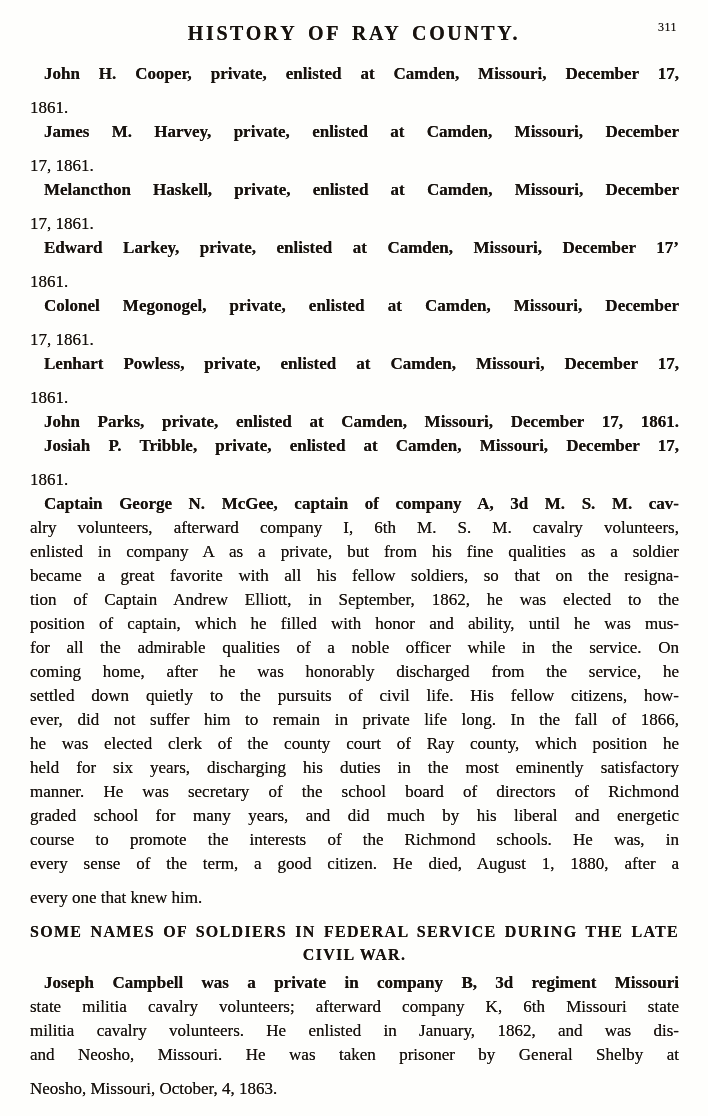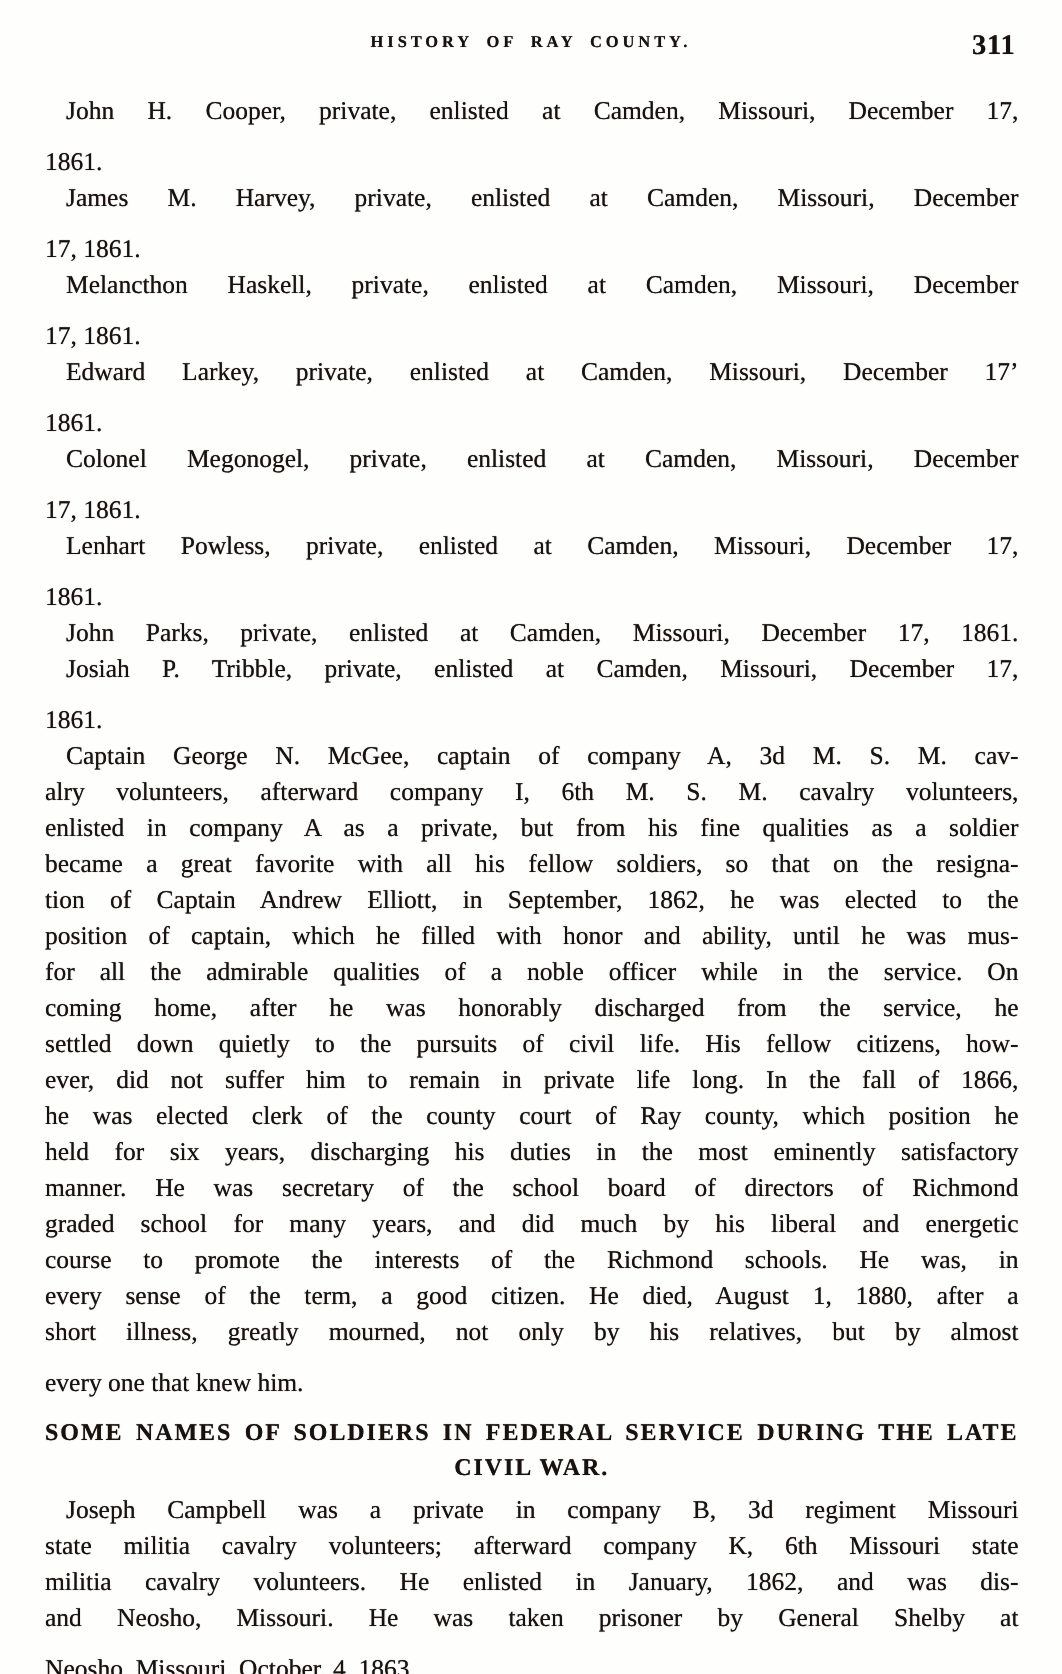--- a/index.html
+++ b/index.html
@@ -20,47 +20,47 @@
   }
   
   .running-header {
     position: relative;
     padding-top: 22px;
     height: 20px;
     margin-bottom: 20px;
   }
   .running-title {
     text-align: center;
-    font-size: 11px;
+    font-size: 20px;
     font-weight: bold;
     letter-spacing: 2.6px;
     word-spacing: 4px;
     text-shadow: 0 0 0.5px rgba(20,12,6,0.75);
   }
   .page-number {
     position: absolute;
     top: 20px;
     right: 31px;
-    font-size: 19px;
-    font-weight: bold;
+    font-size: 12px;
+    font-weight: normal;
     letter-spacing: 0.5px;
     text-shadow: 0 0 0.5px rgba(20,12,6,0.75);
   }
   
   .page-body {
     margin: 0 29px 0 30px;
     font-size: 17px;
     line-height: 24px;
     text-shadow: 0 0 0.55px rgba(20,12,6,0.8);
   }
   .line { white-space: normal; }
   .line.just   { text-align: justify; text-align-last: justify; }
   .line.left   { text-align: right;    text-align-last: left; margin-top: 10px; }
   .line.center { text-align: left;  text-align-last: center; }
-  .line.indent { text-indent: 14px; }
+  .line.indent { text-indent: 14px; font-weight: bold; }
   
   .heading {
     margin: 10px 0 5px 0;
     font-size: 16px;
     font-weight: bold;
     letter-spacing: 1.3px;
     line-height: 23px;
     text-shadow: 0 0 0.5px rgba(20,12,6,0.8);
   }
   .paragraph { margin: 0; }
@@ -115,21 +115,20 @@
         <div class="line just">for all the admirable qualities of a noble officer while in the service.  On</div>
         <div class="line just">coming home, after he was honorably discharged from the service, he</div>
         <div class="line just">settled down quietly to the pursuits of civil life.  His fellow citizens, how-</div>
         <div class="line just">ever, did not suffer him to remain in private life long.  In the fall of 1866,</div>
         <div class="line just">he was elected clerk of the county court of Ray county, which position he</div>
         <div class="line just">held for six years, discharging his duties in the most eminently satisfactory</div>
         <div class="line just">manner.  He was secretary of the school board of directors of Richmond</div>
         <div class="line just">graded school for many years, and did much by his liberal and energetic</div>
         <div class="line just">course to promote the interests of the Richmond schools.  He was, in</div>
         <div class="line just">every sense of the term, a good citizen.  He died, August 1, 1880, after a</div>
-        <div class="line just">short illness, greatly mourned, not only by his relatives, but by almost</div>
         <div class="line left">every one that knew him.</div>
       </div>
       <div class="heading">
         <div class="line just">SOME NAMES OF SOLDIERS IN FEDERAL SERVICE DURING THE LATE</div>
         <div class="line center">CIVIL WAR.</div>
       </div>
       <div class="paragraph">
         <div class="line just indent">Joseph Campbell was a private in company B, 3d regiment Missouri</div>
         <div class="line just">state militia cavalry volunteers; afterward company K, 6th Missouri state</div>
         <div class="line just">militia cavalry volunteers.   He enlisted in January, 1862, and was dis-</div>

